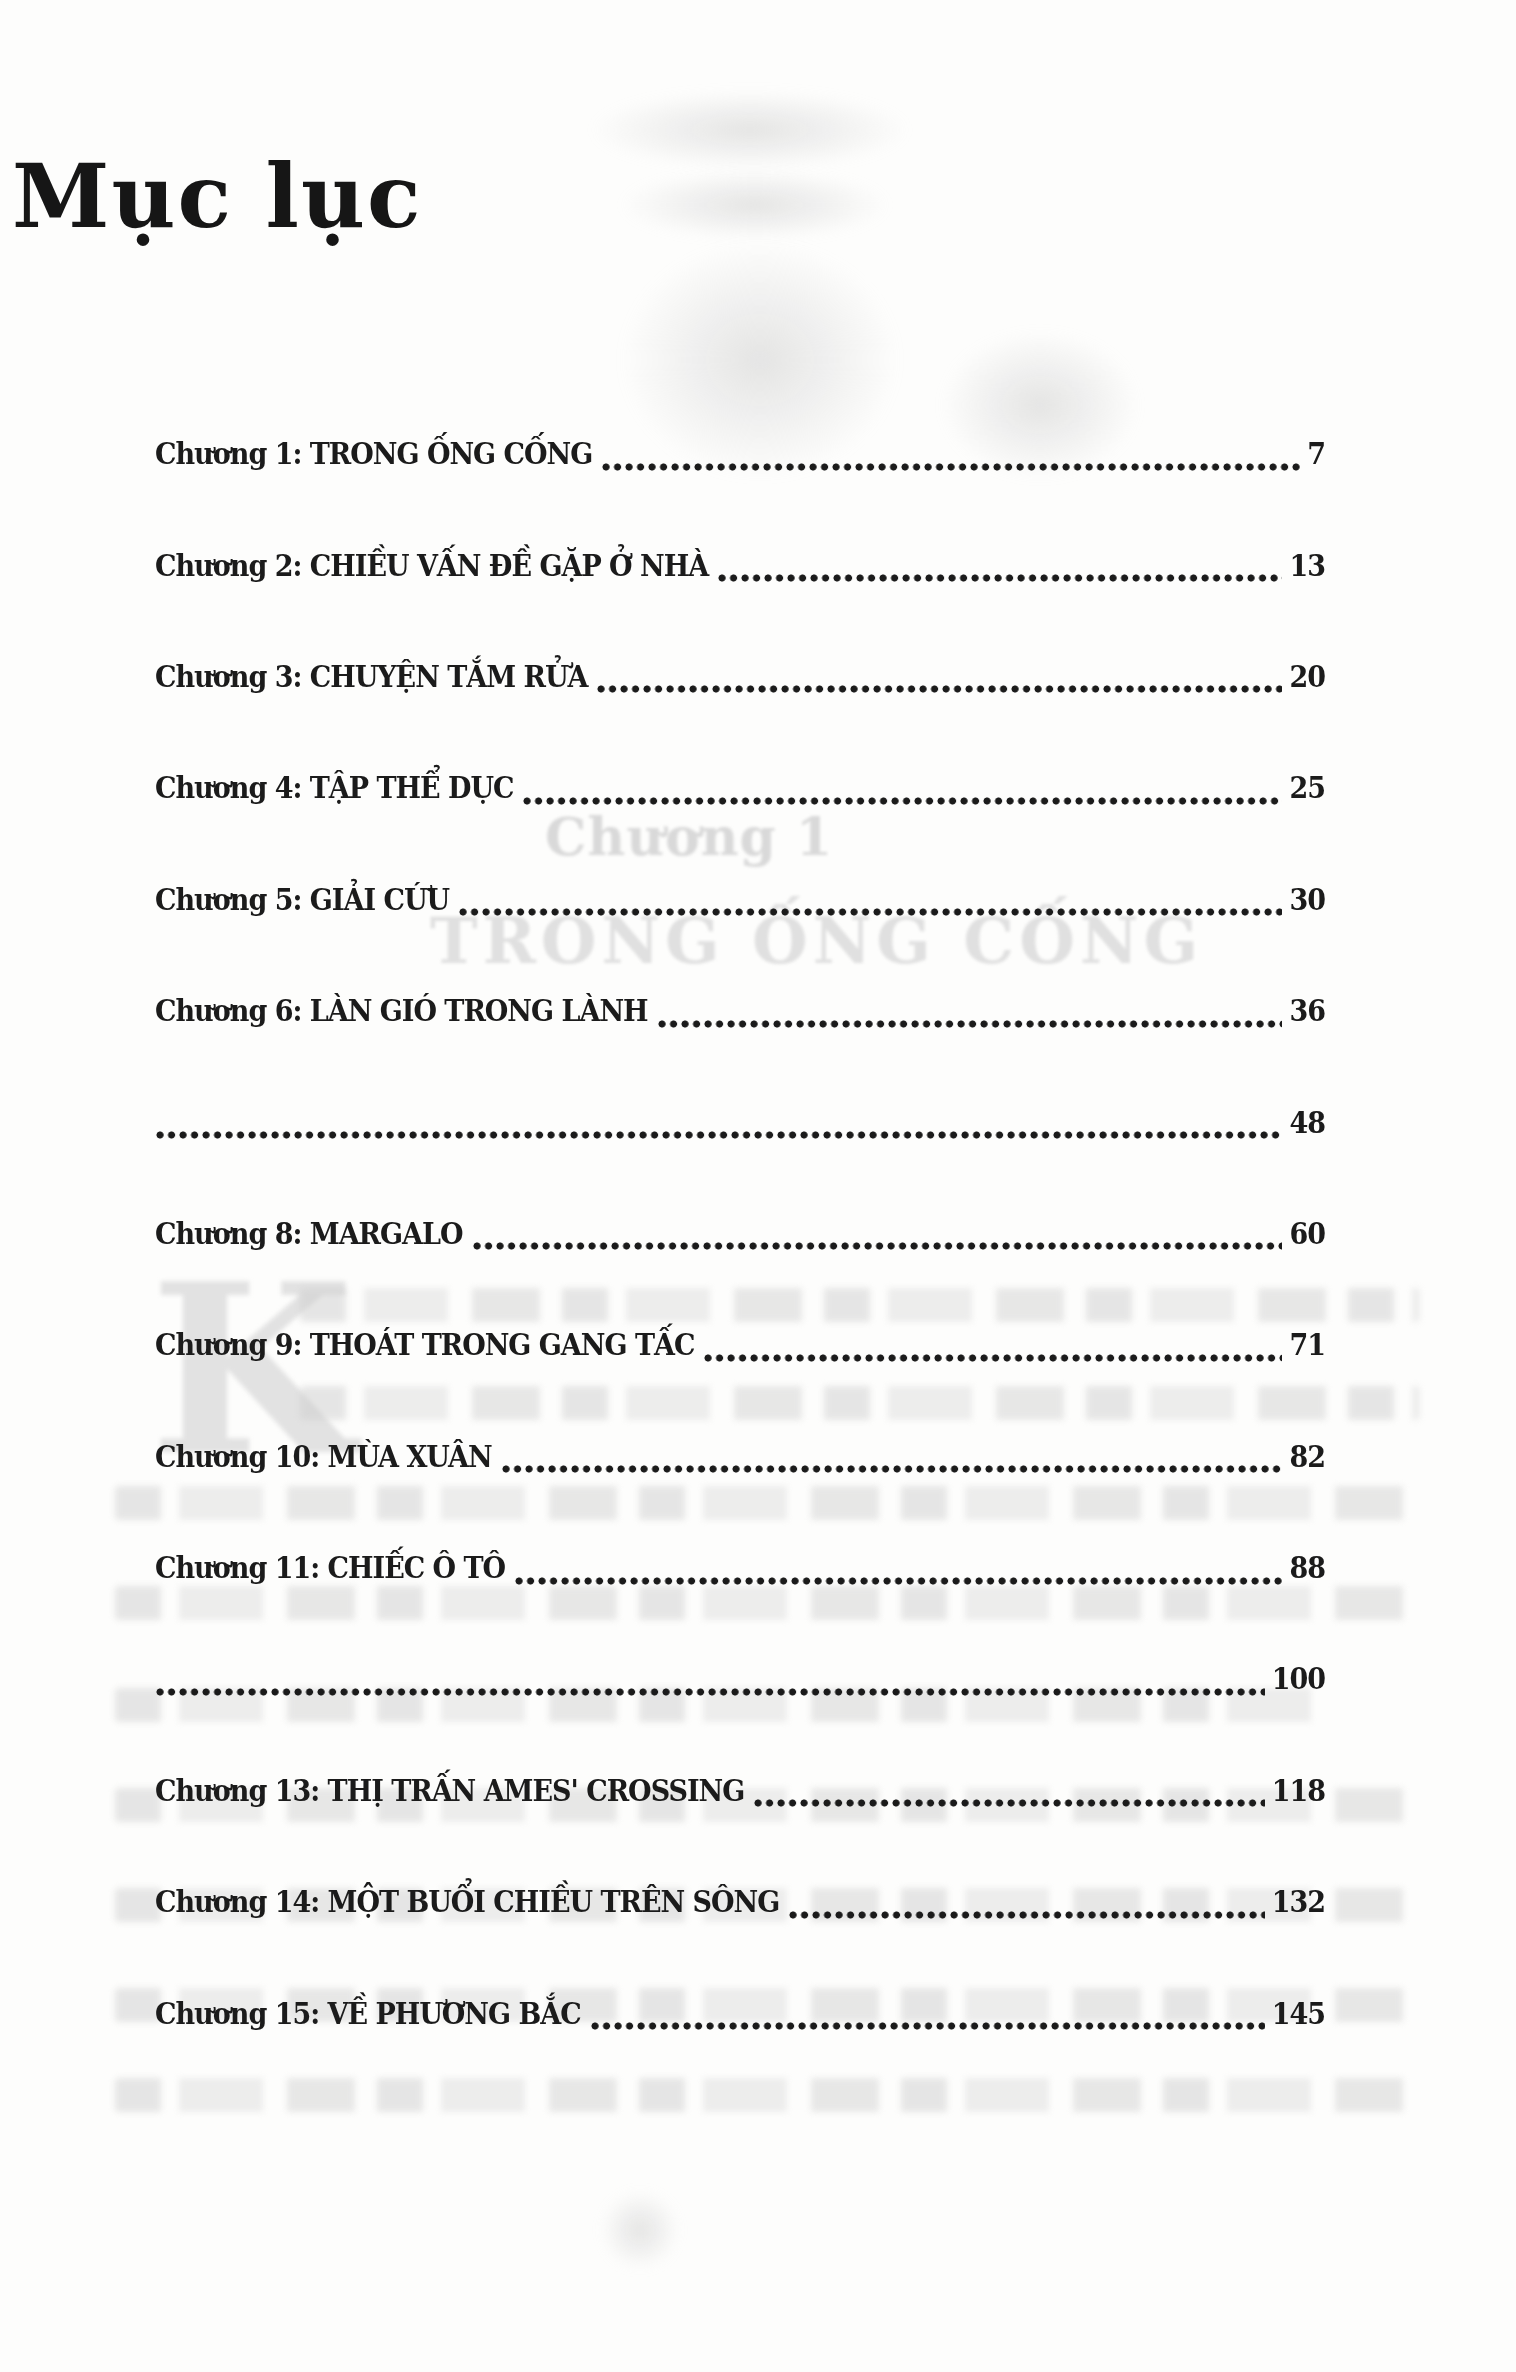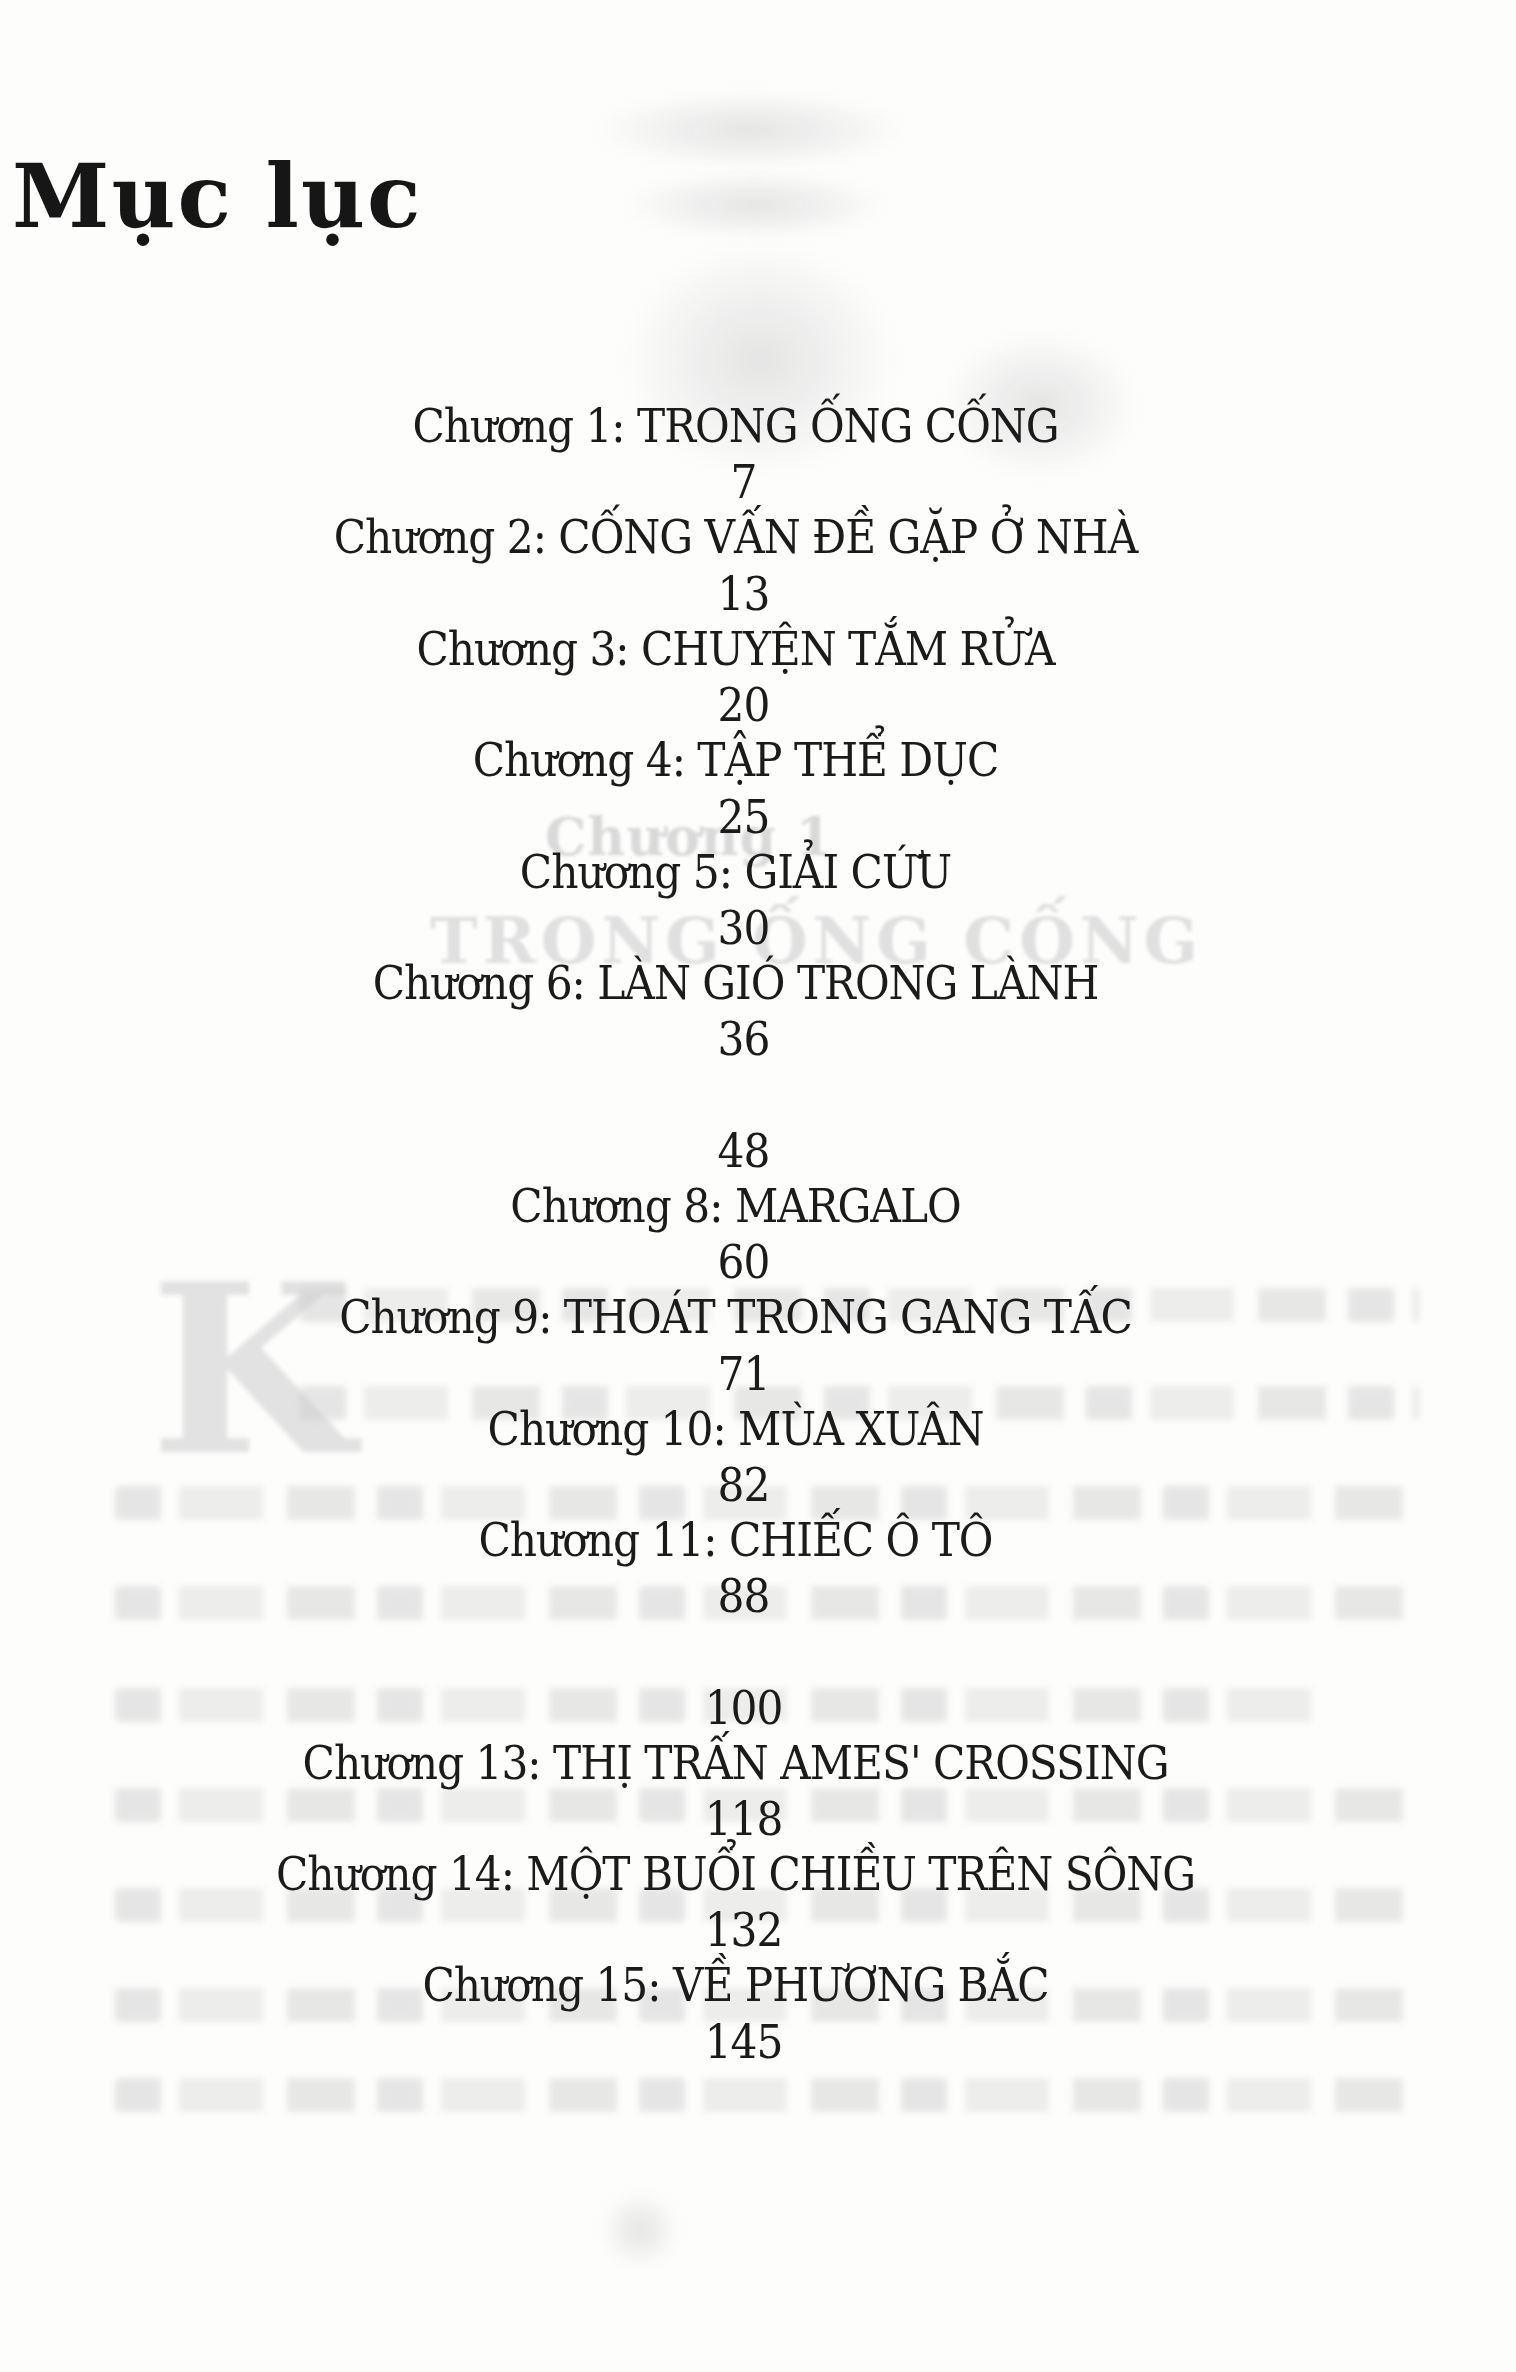--- a/index.html
+++ b/index.html
@@ -30,25 +30,24 @@
   .toc {
     position:absolute;
     top:398px; left:155px;
     width:1170px;
   }
   .toc-row {
     height:111.4px;
     display:flex;
     align-items:center;
     white-space:nowrap;
-    font-size:47px;
-    font-weight:400;
+    font-size:30px;
+    font-weight:700;
     letter-spacing:-1px;
     font-stretch:condensed;
-    flex-direction:column;
   }
   .toc-row .label { flex:0 0 auto; padding-right:9px; }
   .toc-row .leader {
     flex:1 1 auto;
     height:12px;
     align-self:center;
     transform:translateY(13px);
     background-image:radial-gradient(circle at 5px 6px, #1b1b1b 3.2px, rgba(0,0,0,0) 3.9px);
     background-size:11.5px 12px;
     background-repeat:repeat-x;
@@ -116,21 +115,21 @@
   <h1 class="page-title">Mục lục</h1>
 
   <div class="toc">
     <div class="toc-row">
       <span class="label">Chương 1: TRONG ỐNG CỐNG</span>
       <span class="leader"></span>
       <span class="page-num">7</span>
     </div>
 
     <div class="toc-row">
-      <span class="label">Chương 2: CỐNG VẤN ĐỀ GẶP Ở NHÀ</span>
+      <span class="label">Chương 2: CHIỀU VẤN ĐỀ GẶP Ở NHÀ</span>
       <span class="leader"></span>
       <span class="page-num">13</span>
     </div>
 
     <div class="toc-row">
       <span class="label">Chương 3: CHUYỆN TẮM RỬA</span>
       <span class="leader"></span>
       <span class="page-num">20</span>
     </div>
 

